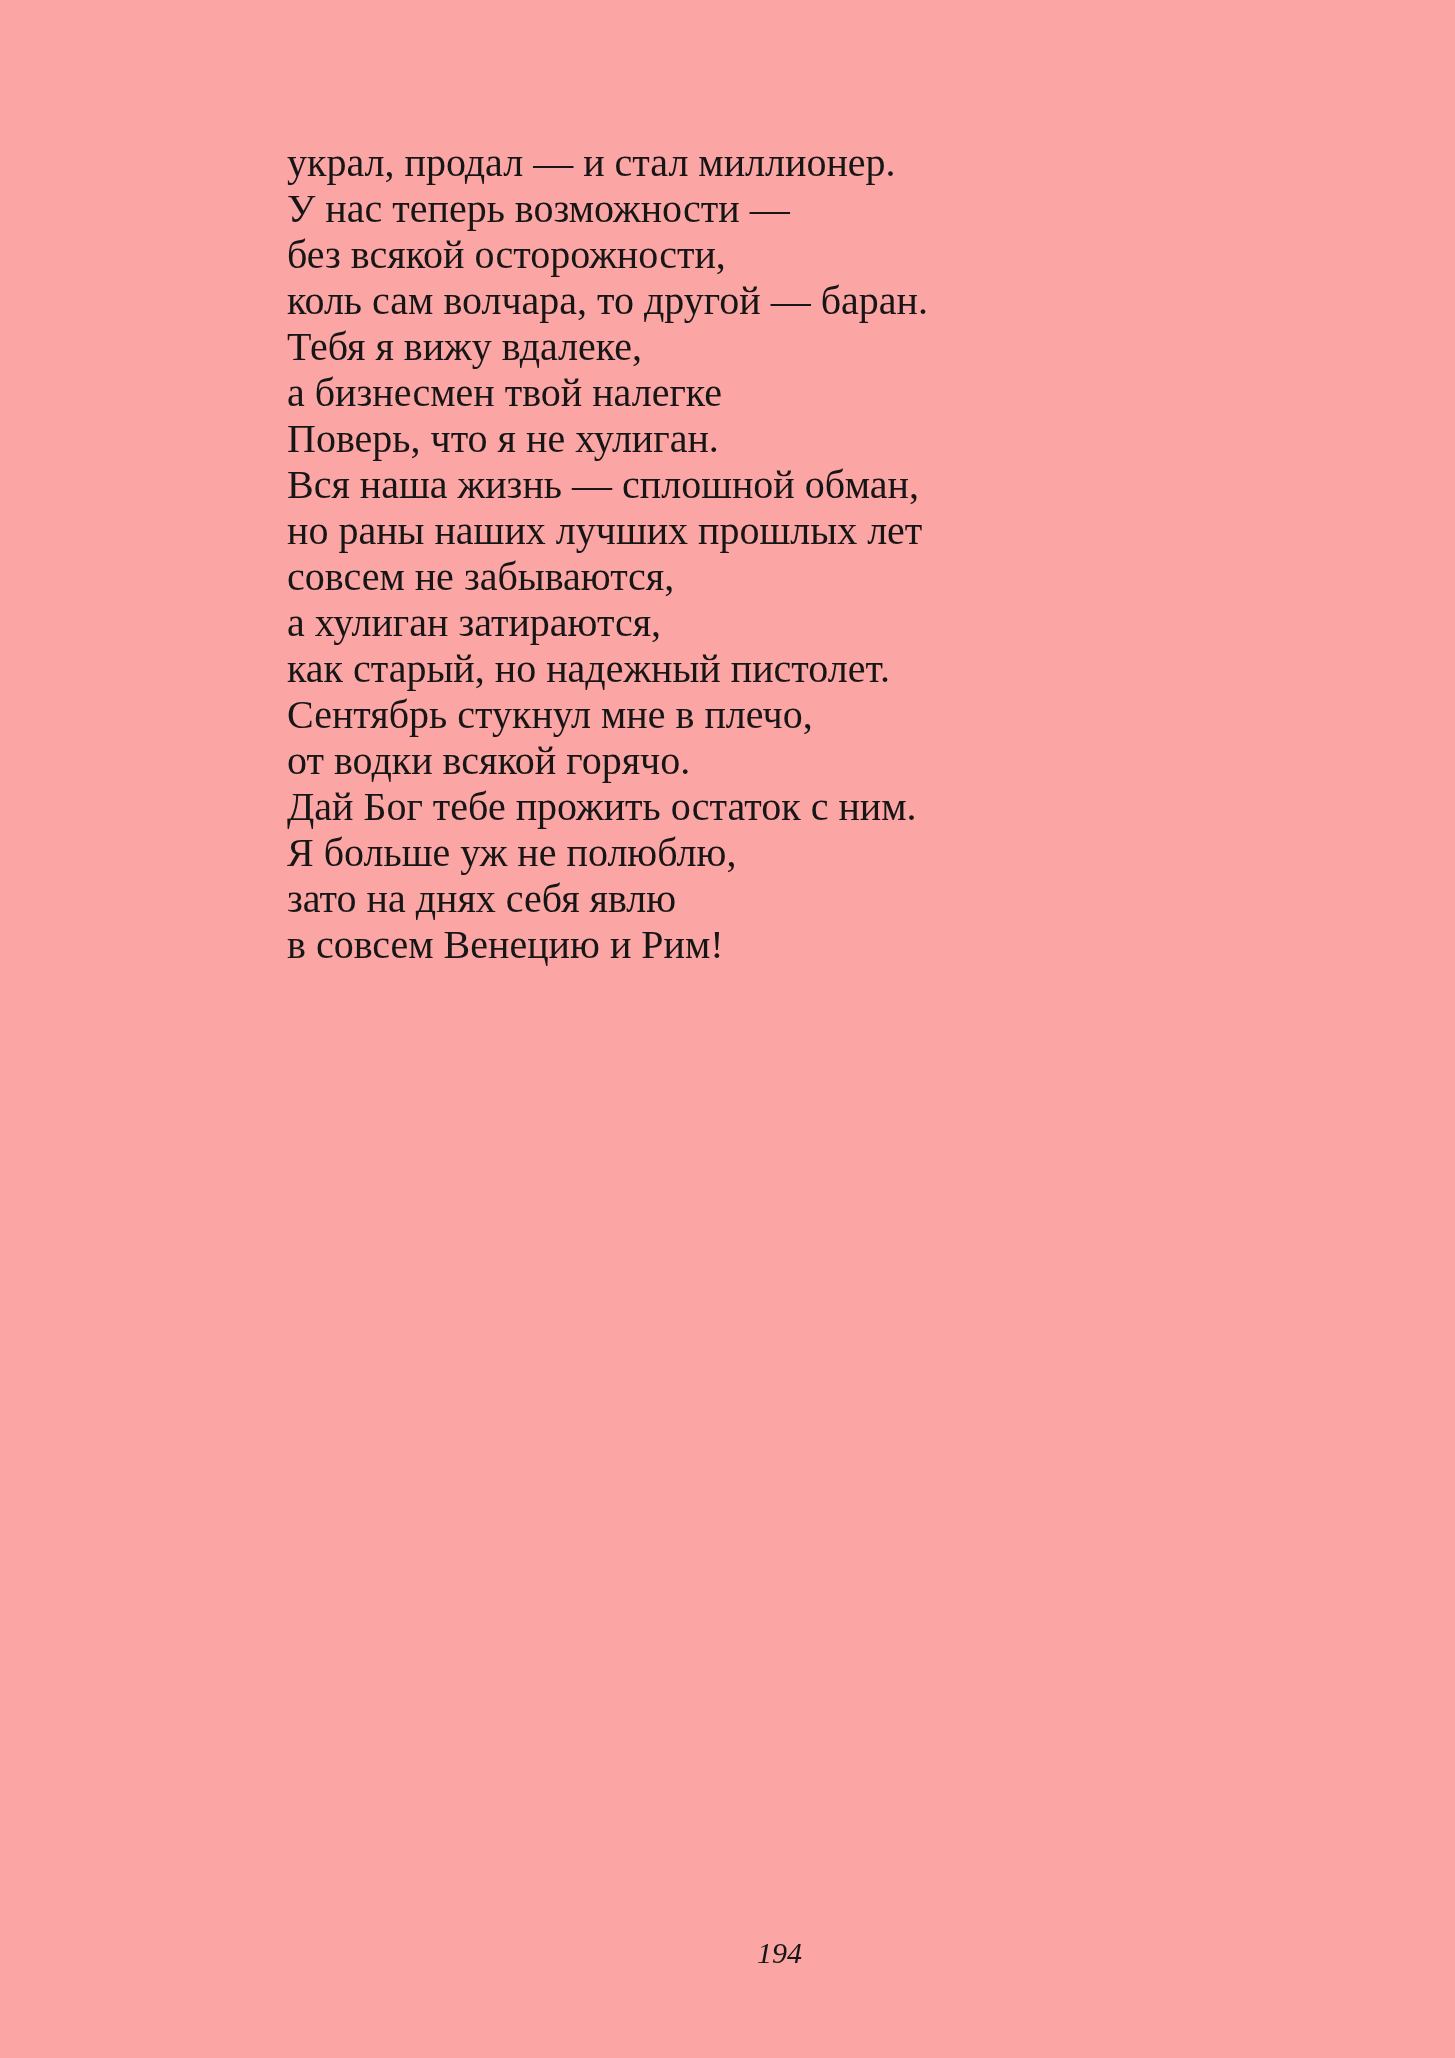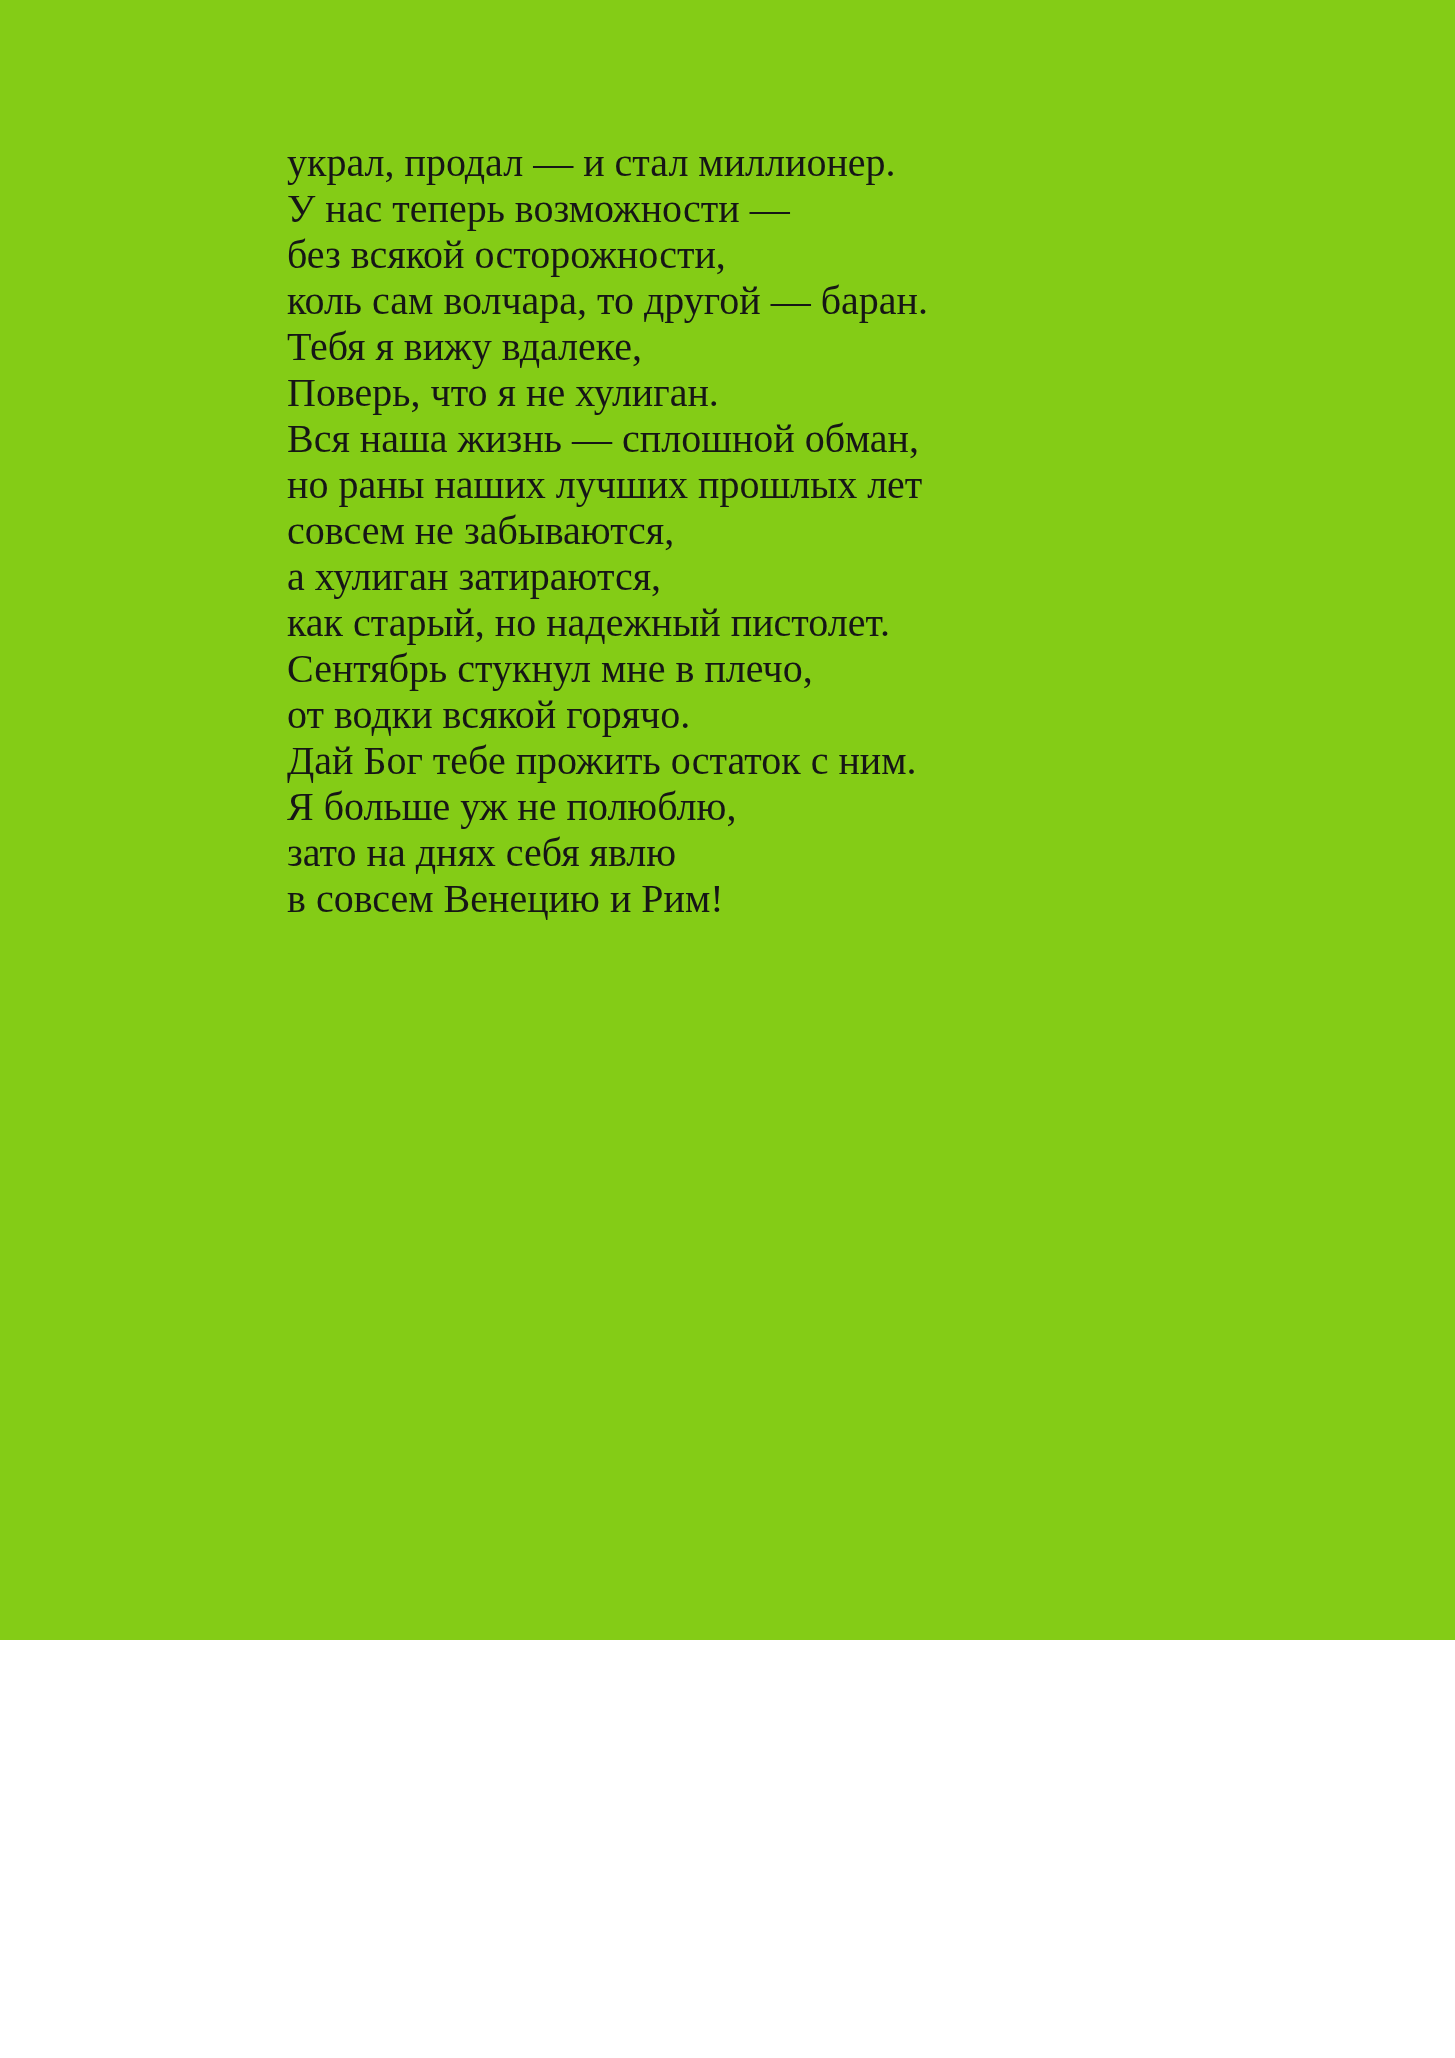--- a/index.html
+++ b/index.html
@@ -3,22 +3,22 @@
 <meta charset="utf-8">
 <style>
   html, body {
     margin: 0;
     padding: 0;
     background: #ffffff;
   }
   .page {
     position: relative;
     width: 1455px;
-    height: 1640px;
-    background: #84cc16;
+    height: 2058px;
+    background: #fca5a5;
     font-family: "Liberation Serif", "DejaVu Serif", serif;
     color: #161616;
     overflow: hidden;
   }
   .poem {
     position: absolute;
     left: 287px;
     top: 140px;
     font-size: 40px;
     line-height: 46px;
@@ -47,20 +47,21 @@
 
     <div class="stanza">
       <div class="poem-line">украл, продал — и стал миллионер.</div>
     </div>
 
     <div class="stanza">
       <div class="poem-line">У нас теперь возможности —</div>
       <div class="poem-line">без всякой осторожности,</div>
       <div class="poem-line">коль сам волчара, то другой — баран.</div>
       <div class="poem-line">Тебя я вижу вдалеке,</div>
+      <div class="poem-line">а бизнесмен твой налегке</div>
     </div>
 
     <div class="stanza">
       <div class="poem-line">Поверь, что я не хулиган.</div>
       <div class="poem-line">Вся наша жизнь — сплошной обман,</div>
       <div class="poem-line">но раны наших лучших прошлых лет</div>
       <div class="poem-line">совсем не забываются,</div>
       <div class="poem-line">а хулиган затираются,</div>
       <div class="poem-line">как старый, но надежный пистолет.</div>
     </div>

